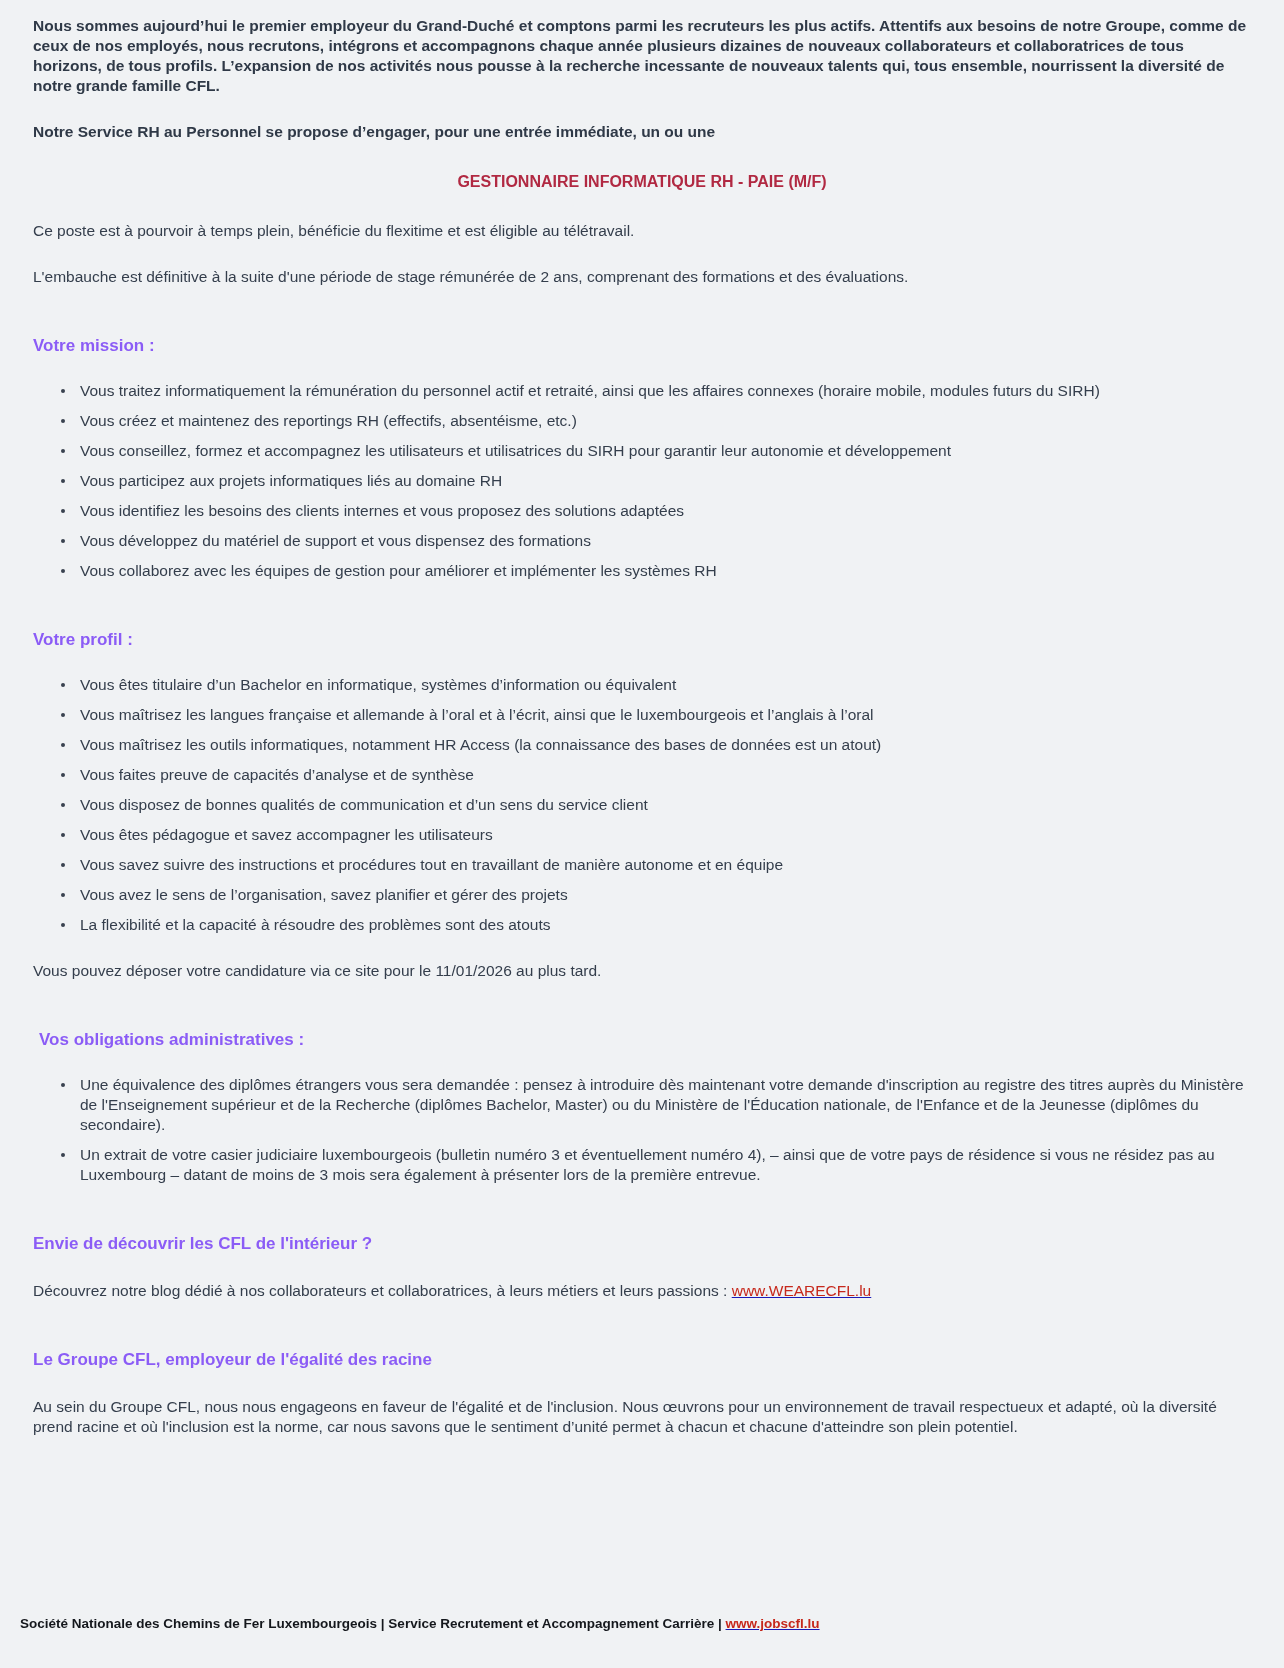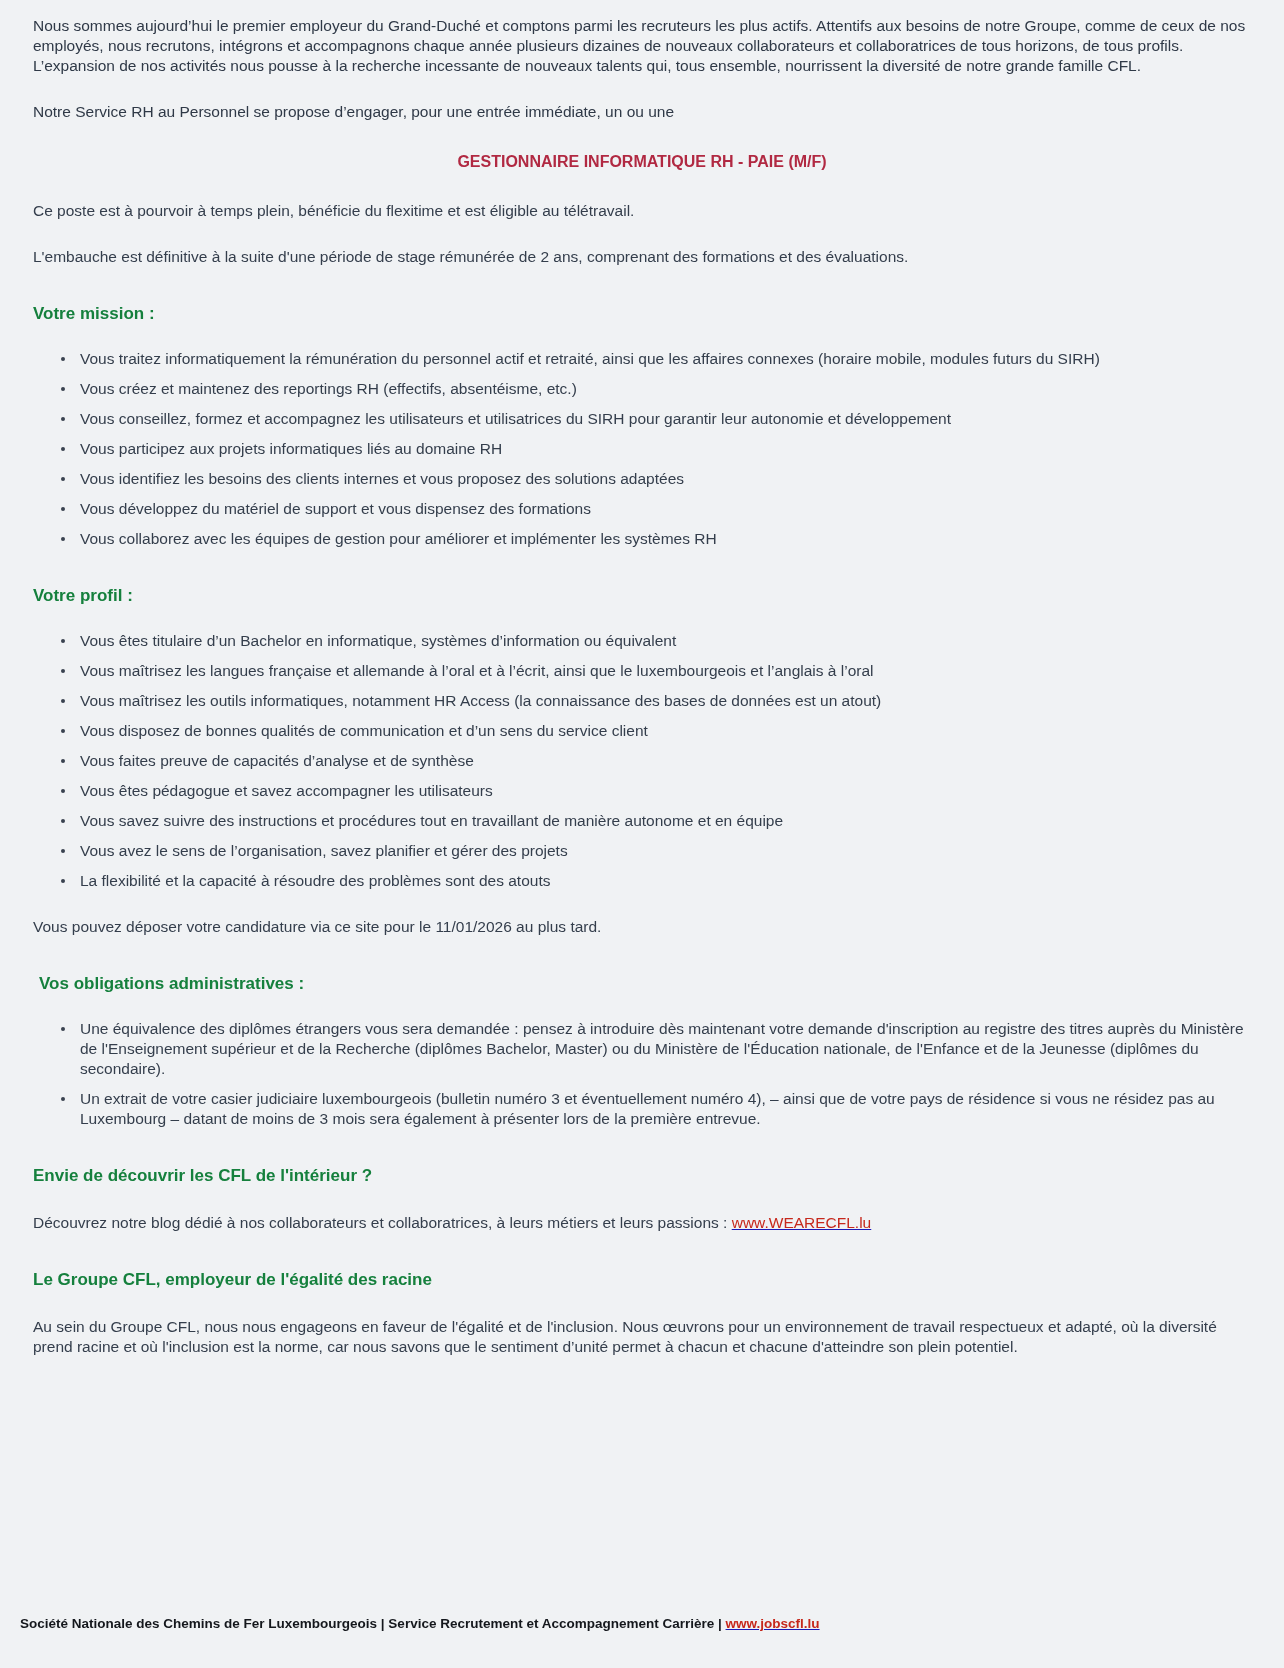--- a/index.html
+++ b/index.html
@@ -12,35 +12,35 @@
     padding: 16px 33px 0 33px;
     background: #f0f2f4;
     font-family: "Liberation Sans", sans-serif;
     font-size: 15.5px;
     line-height: 20px;
     color: #343e4c;
     overflow: hidden;
   }
   p { margin: 26px 0; }
   p.first { margin-top: 0; }
-  .bold-intro { font-weight: normal; color: #2f3947; }
+  .bold-intro { font-weight: bold; color: #2f3947; }
   .job-title {
     color: #b12942;
     font-weight: bold;
     font-size: 16px;
     line-height: 27px;
     text-align: center;
     margin: 26px 0 22px 0;
   }
   .section-heading {
-    color: #15803d;
+    color: #8b5cf6;
     font-weight: bold;
     font-size: 17px;
     line-height: 22px;
-    margin: 36px 0 24px 0;
+    margin: 48px 0 24px 0;
   }
   .section-heading.indent-sm { padding-left: 6px; }
   ul.bullet-list {
     list-style: none;
     margin: 24px 0 26px 0;
     padding: 0 0 0 47px;
   }
   ul.bullet-list li {
     position: relative;
     margin-bottom: 10px;
@@ -105,22 +105,22 @@
     <li>Vous développez du matériel de support et vous dispensez des formations</li>
     <li>Vous collaborez avec les équipes de gestion pour améliorer et implémenter les systèmes RH</li>
   </ul>
 
   <div class="section-heading">Votre profil :</div>
 
   <ul class="bullet-list">
     <li>Vous êtes titulaire d’un Bachelor en informatique, systèmes d’information ou équivalent</li>
     <li>Vous maîtrisez les langues française et allemande à l’oral et à l’écrit, ainsi que le luxembourgeois et l’anglais à l’oral</li>
     <li>Vous maîtrisez les outils informatiques, notamment HR Access (la connaissance des bases de données est un atout)</li>
+    <li>Vous faites preuve de capacités d’analyse et de synthèse</li>
     <li>Vous disposez de bonnes qualités de communication et d’un sens du service client</li>
-    <li>Vous faites preuve de capacités d’analyse et de synthèse</li>
     <li>Vous êtes pédagogue et savez accompagner les utilisateurs</li>
     <li>Vous savez suivre des instructions et procédures tout en travaillant de manière autonome et en équipe</li>
     <li>Vous avez le sens de l’organisation, savez planifier et gérer des projets</li>
     <li>La flexibilité et la capacité à résoudre des problèmes sont des atouts</li>
   </ul>
 
 
   <p>Vous pouvez déposer votre candidature via ce site pour le 11/01/2026 au plus tard.</p>
 
 

